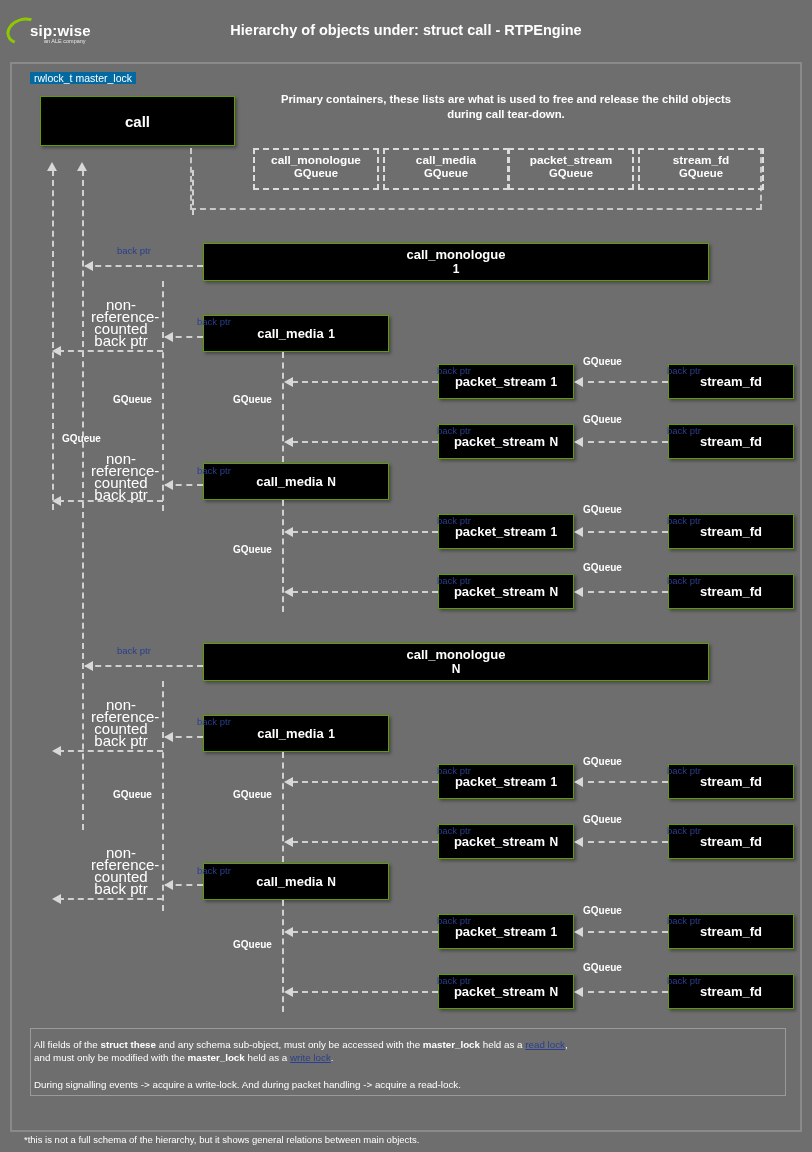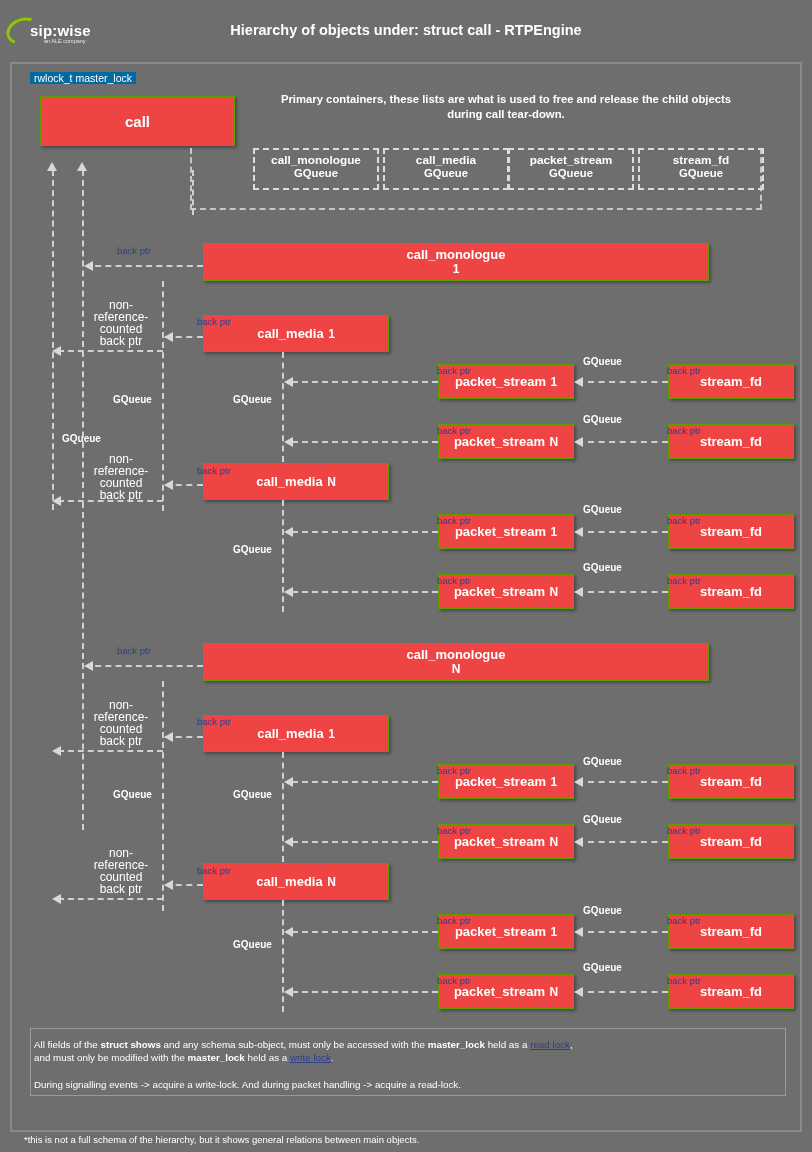--- a/index.html
+++ b/index.html
@@ -72,21 +72,21 @@
     left: 30px; top: 72px;
     background: #0369a1;
     padding: 0 4px;
     font-size: 10.5px;
     color: #ffffff;
   }
 
   
   .gbox {
     position: absolute;
-    background: #ef4444;
+    background: #000000;
     border: 1px solid #5e9c00;
     box-shadow: 2px 2px 3px rgba(0,0,0,.35);
     color: #ffffff;
     text-align: center;
     font-weight: bold;
     overflow: hidden;
   }
   .gbox .t1 { font-size: 13px; }
   .gbox .t2 { font-size: 12px; }
 
@@ -160,21 +160,21 @@
   
   .lbl {
     position: absolute;
     font-size: 9.5px;
     color: #ffffff;
     white-space: nowrap;
   }
   .lbl-bp { color: #2a3f8f; font-size: 9.5px; font-weight: normal; }
   .lbl-nrc {
     position: absolute;
-    font-size: 12px;
+    font-size: 15px;
     color: #ffffff;
     text-align: center;
     line-height: 12px;
     width: 60px;
   }
   .lbl-gq {
     position: absolute;
     font-size: 10px;
     font-weight: bold;
     color: #ffffff;
@@ -457,20 +457,20 @@
 <div class="gbox" style="left:668px; top:974px; width:126px; height:35px; display:flex; align-items:center; justify-content:center;">
   <span class="t1">stream_fd</span>
 </div>
 <div class="hline" style="left:588px; top:991px; width:80px;"></div>
 <div class="arrow-l" style="left:574px; top:987px;"></div>
 <div class="lbl lbl-bp" style="left:667px; top:975px;">back ptr</div>
 <div class="lbl-gq" style="left:583px; top:962px;">GQueue</div>
 
 <div class="notes-box"></div>
 <div class="notes-line" style="left:34px; top:1038px; width:740px;">
-  <span>All fields of the </span><b>struct shows</b><span> and any schema sub-object, must only be accessed with the </span><b>master_lock</b><span> held as a </span><a href="#">read lock</a><span>,</span>
+  <span>All fields of the </span><b>struct these</b><span> and any schema sub-object, must only be accessed with the </span><b>master_lock</b><span> held as a </span><a href="#">read lock</a><span>,</span>
 </div>
 <div class="notes-line" style="left:34px; top:1051px; width:740px;">
   <span>and must only be modified with the </span><b>master_lock</b><span> held as a </span><a href="#">write lock</a><span>.</span>
 </div>
 <div class="notes-line" style="left:34px; top:1078px; width:740px;">During signalling events -&gt; acquire a write-lock. And during packet handling -&gt; acquire a read-lock.</div>
 
 <div class="footnote">*this is not a full schema of the hierarchy, but it shows general relations between main objects.</div>
 
 </body></html>

